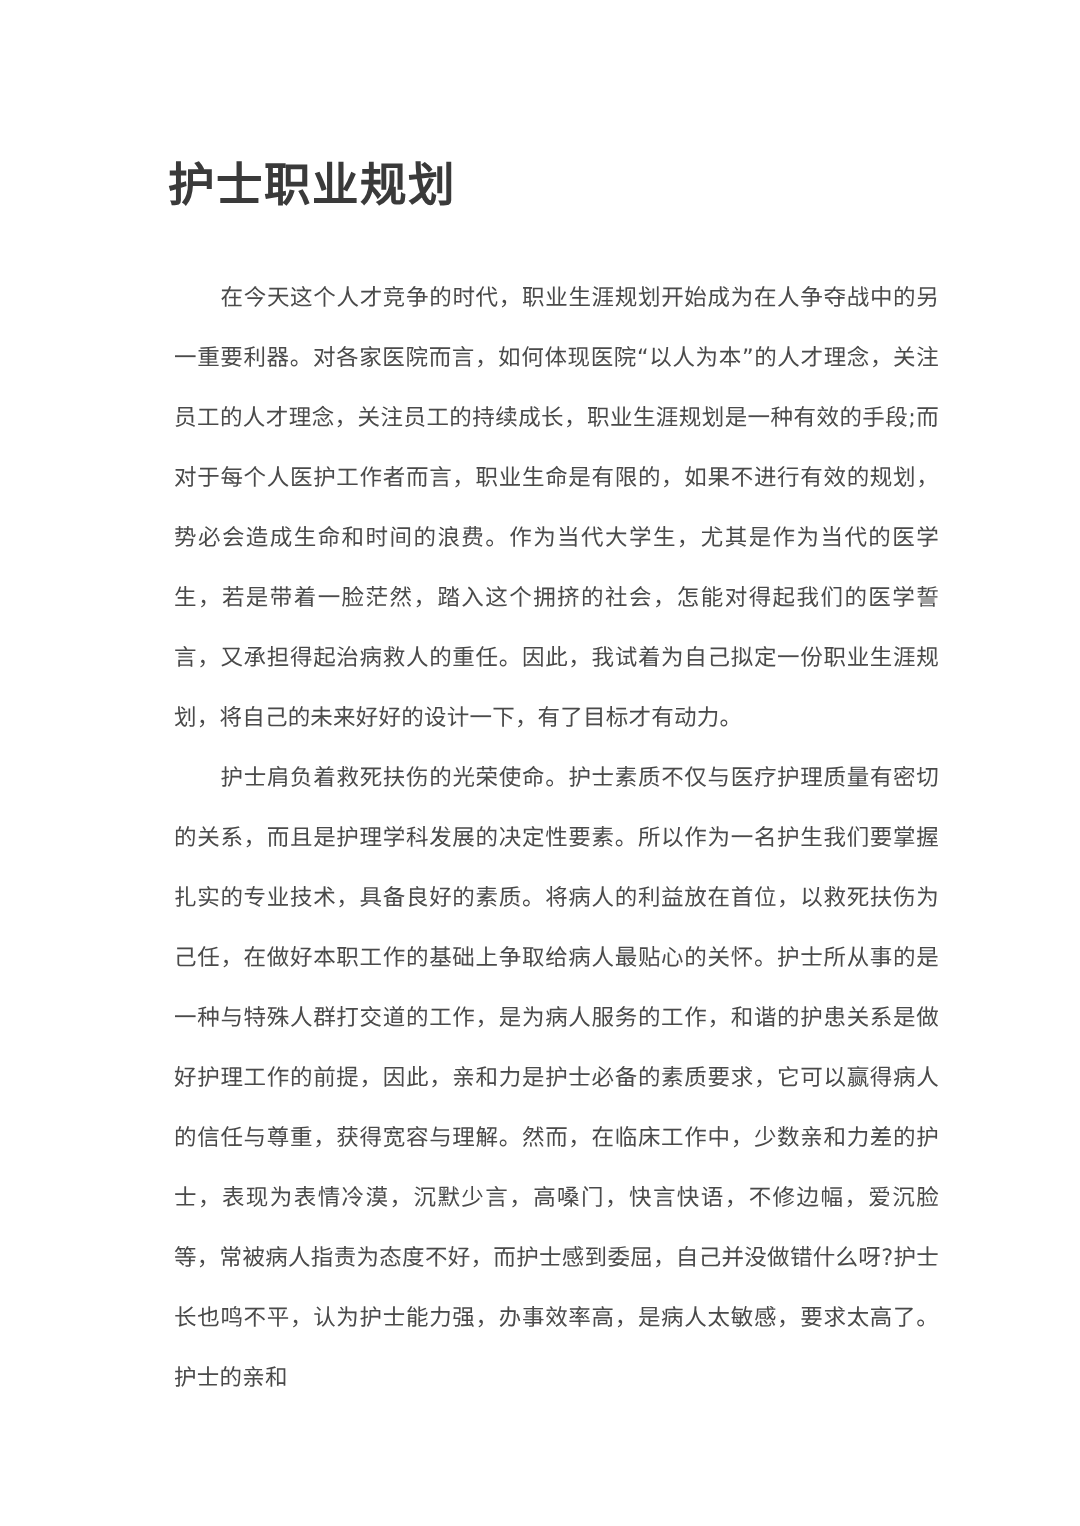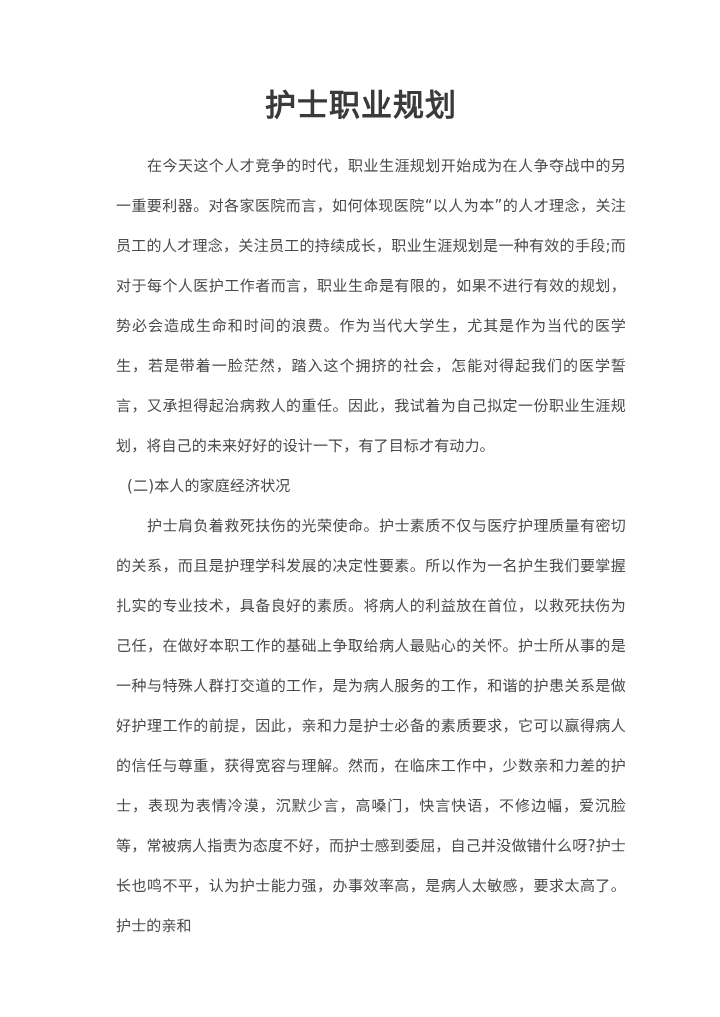--- a/index.html
+++ b/index.html
@@ -28,28 +28,26 @@
     position: absolute;
     left: 96px;
     top: 0;
     width: 530px;
   }
 
   .doc-title {
     font-size: 31px;
     font-weight: bold;
     color: #3a3a3a;
-    text-align: center;
     letter-spacing: 1px;
-    margin: 0;
+    margin: 16px;
     padding-top: 86px;
     padding-bottom: 0;
     line-height: 44px;
     white-space: nowrap;
-    font-family: Liberation Mono, monospace;
   }
 
   .para {
     font-size: 15px;
     color: #4a4a4a;
     line-height: 40px;
     text-align: justify;
     text-justify: inter-ideograph;
     margin: 0;
     padding: 0;
@@ -89,21 +87,20 @@
 
   <div class="doc-body">
 
     <h1 class="doc-title">护士职业规划</h1>
 
     <div class="block-gap-title"></div>
 
     <p id="first-para" class="para indent">在今天这个人才竞争的时代，职业生涯规划开始成为在人争夺战中的另一重要利器。对各家医院而言，如何体现医院“以人为本”的人才理念，关注员工的人才理念，关注员工的持续成长，职业生涯规划是一种有效的手段;而对于每个人医护工作者而言，职业生命是有限的，如果不进行有效的规划，势必会造成生命和时间的浪费。作为当代大学生，尤其是作为当代的医学生，若是带着一脸茫然，踏入这个拥挤的社会，怎能对得起我们的医学誓言，又承担得起治病救人的重任。因此，我试着为自己拟定一份职业生涯规划，将自己的未来好好的设计一下，有了目标才有动力。</p>
 
 
-    <p class="heading-item">(二)本人的家庭经济状况</p>
 
 
 
     <p class="para indent">护士肩负着救死扶伤的光荣使命。护士素质不仅与医疗护理质量有密切的关系，而且是护理学科发展的决定性要素。所以作为一名护生我们要掌握扎实的专业技术，具备良好的素质。将病人的利益放在首位，以救死扶伤为己任，在做好本职工作的基础上争取给病人最贴心的关怀。护士所从事的是一种与特殊人群打交道的工作，是为病人服务的工作，和谐的护患关系是做好护理工作的前提，因此，亲和力是护士必备的素质要求，它可以赢得病人的信任与尊重，获得宽容与理解。然而，在临床工作中，少数亲和力差的护士，表现为表情冷漠，沉默少言，高嗓门，快言快语，不修边幅，爱沉脸等，常被病人指责为态度不好，而护士感到委屈，自己并没做错什么呀?护士长也鸣不平，认为护士能力强，办事效率高，是病人太敏感，要求太高了。护士的亲和</p>
 
   </div>
 
 </div>
 
 </body></html>

